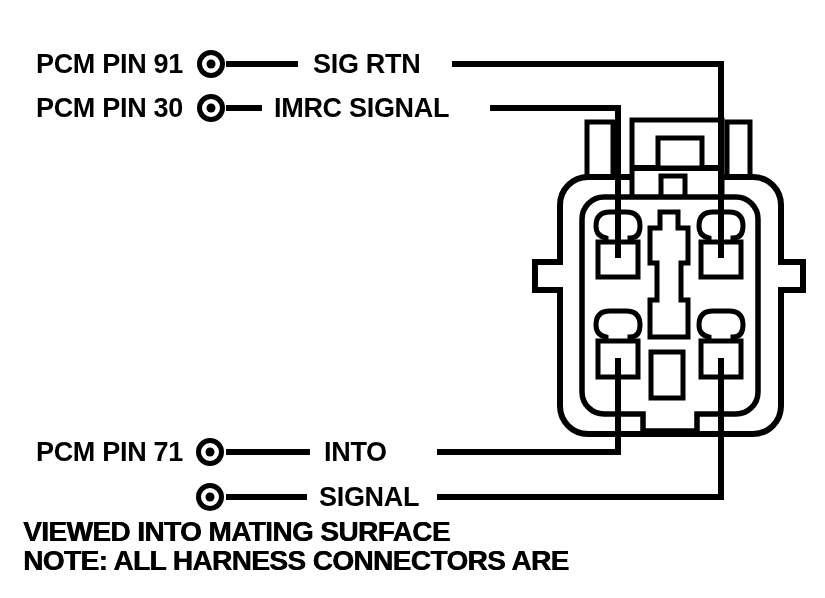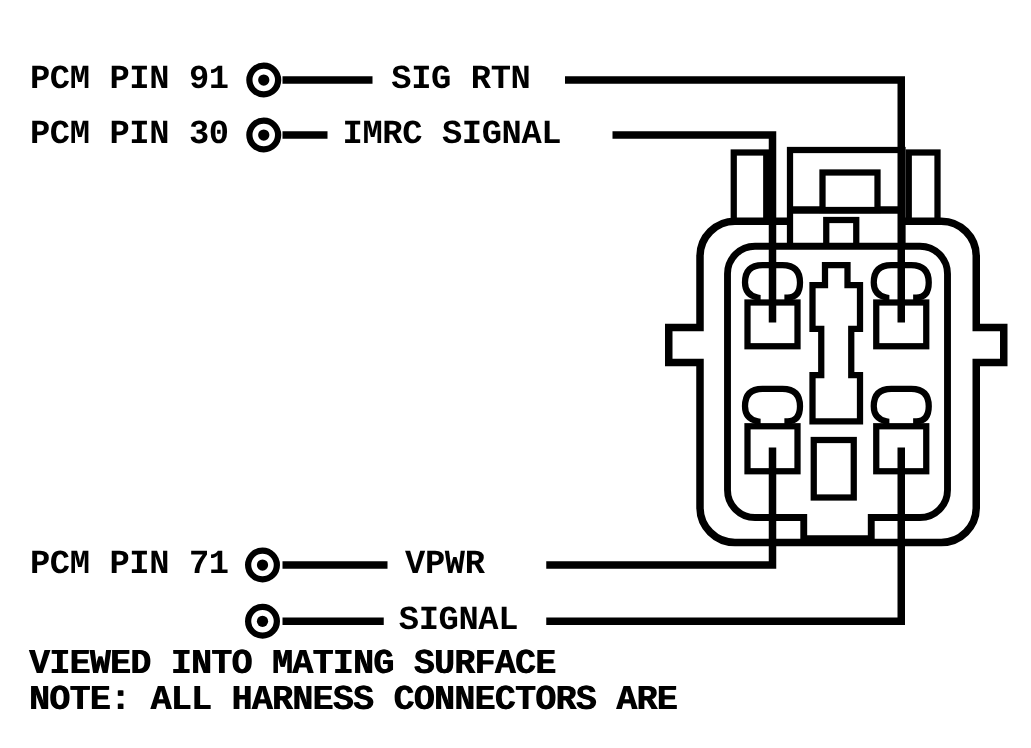--- a/index.html
+++ b/index.html
@@ -1,20 +1,20 @@
 <!DOCTYPE html>
 <html style="--ink: #000000; --paper: #ffffff;"><head>
 <meta charset="utf-8">
 <style>
   :root { --ink:#000000; --paper:#ffffff; }
   html,body { margin:0; padding:0; background:var(--paper); }
   #stage {
     position:relative; width:825px; height:598px;
     background:var(--paper); overflow:hidden;
-    font-family:Liberation Mono, monospace;
+    font-family:Liberation Sans, sans-serif;
     color:var(--ink);
     border-radius:13px;
   }
   #stage svg { position:absolute; inset:0; }
   .lbl {
     position:absolute; font-weight:bold; font-size:27px;
     line-height:28px; height:28px; white-space:nowrap;
     letter-spacing:-0.3px; color:var(--ink);
   }
   .pin-lbl { left:0; width:183px; text-align:right; }
@@ -110,21 +110,21 @@
     </g>
   </svg>
 
   <div class="lbl pin-lbl" style="top:50px">PCM PIN 91</div>
   <div class="lbl" style="left:313px; top:50px">SIG RTN</div>
 
   <div class="lbl pin-lbl" style="top:94px">PCM PIN 30</div>
   <div class="lbl" style="left:274px; top:94px">IMRC SIGNAL</div>
 
   <div class="lbl pin-lbl" style="top:438px">PCM PIN 71</div>
-  <div class="lbl" style="left:324px; top:438px">VPWR</div>
+  <div class="lbl" style="left:324px; top:438px">INTO</div>
 
   <div class="lbl" style="left:319px; top:483px">SIGNAL</div>
 
   <div class="note">
     <div>VIEWED INTO MATING SURFACE</div>
     <div>NOTE: ALL HARNESS CONNECTORS ARE</div>
   </div>
 
 </div>
 

